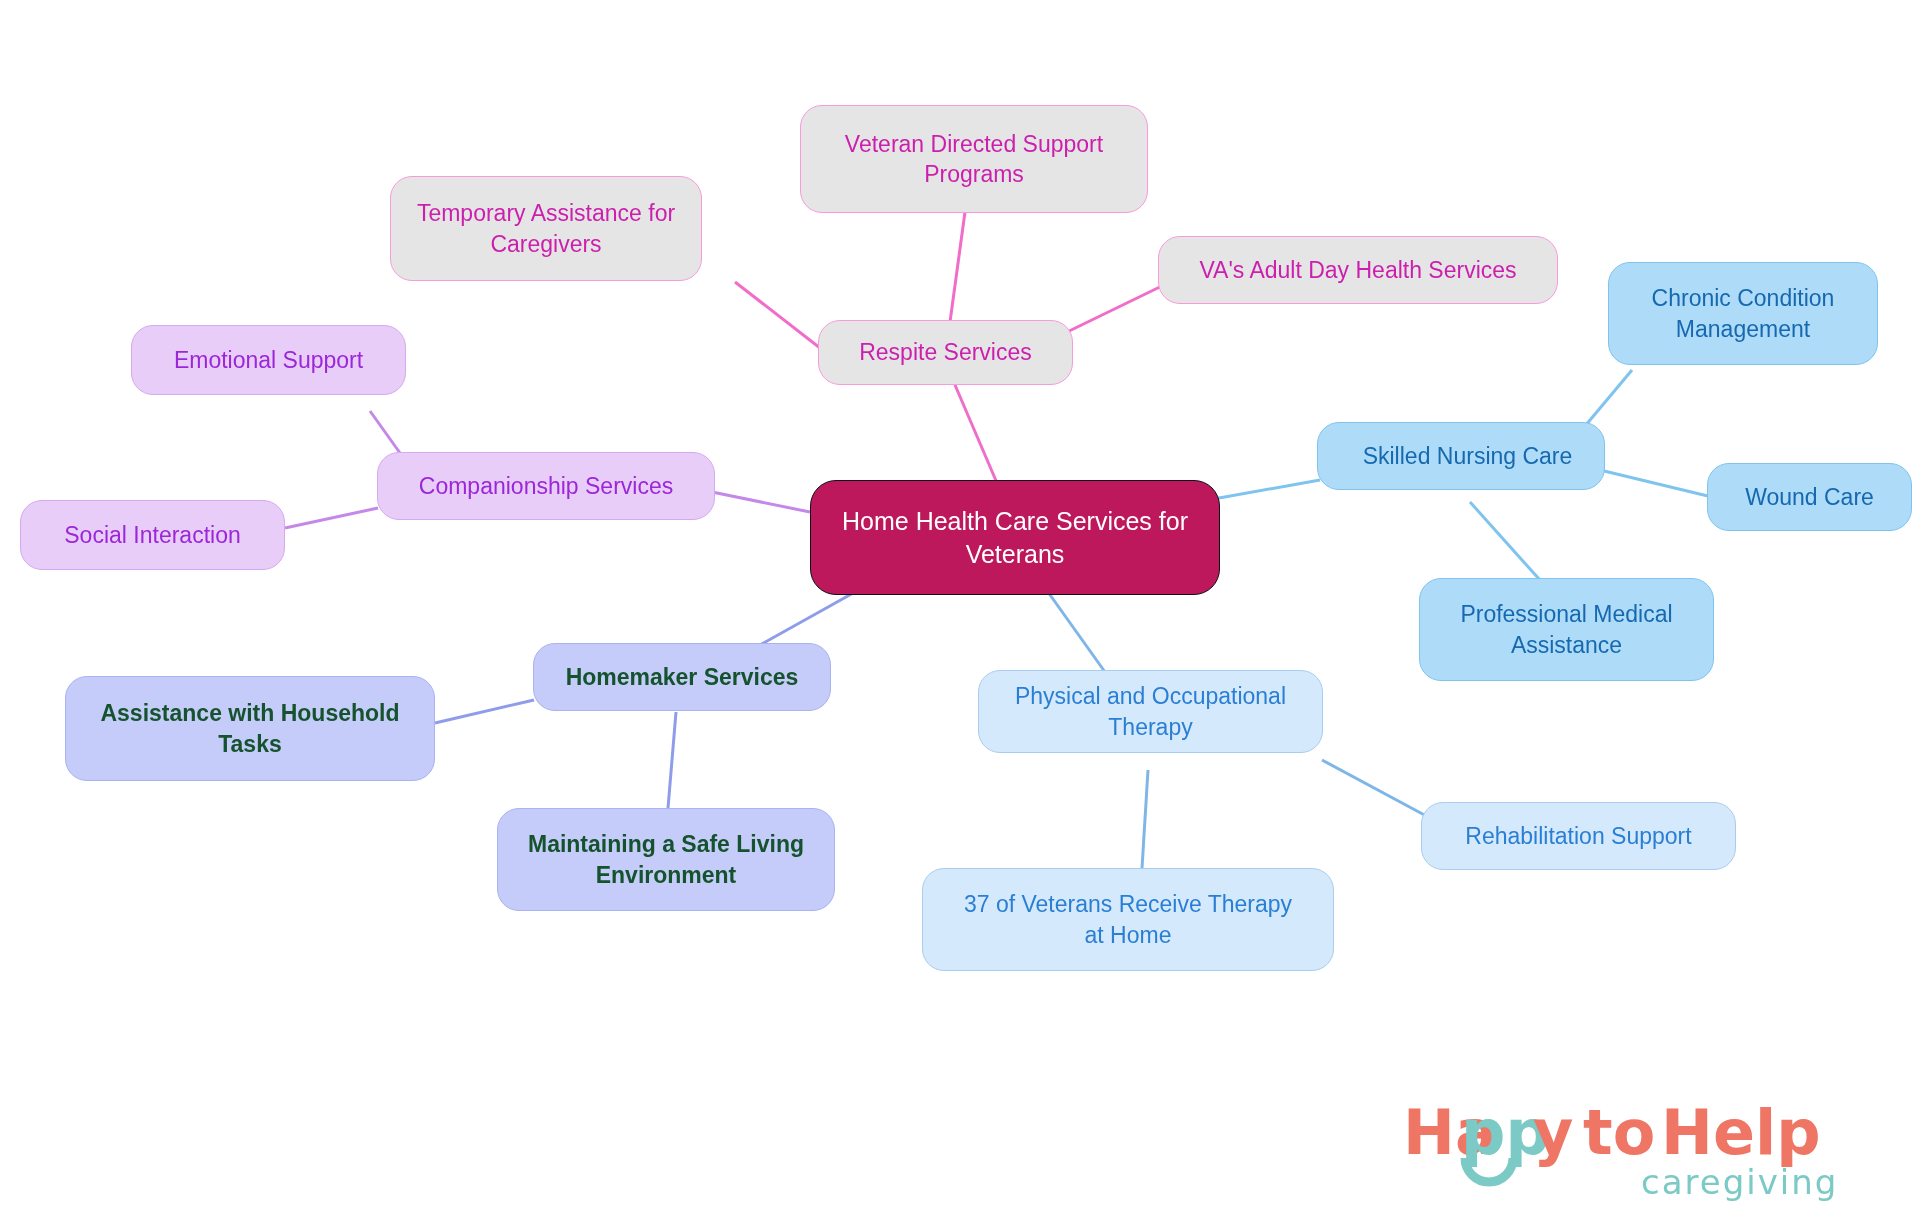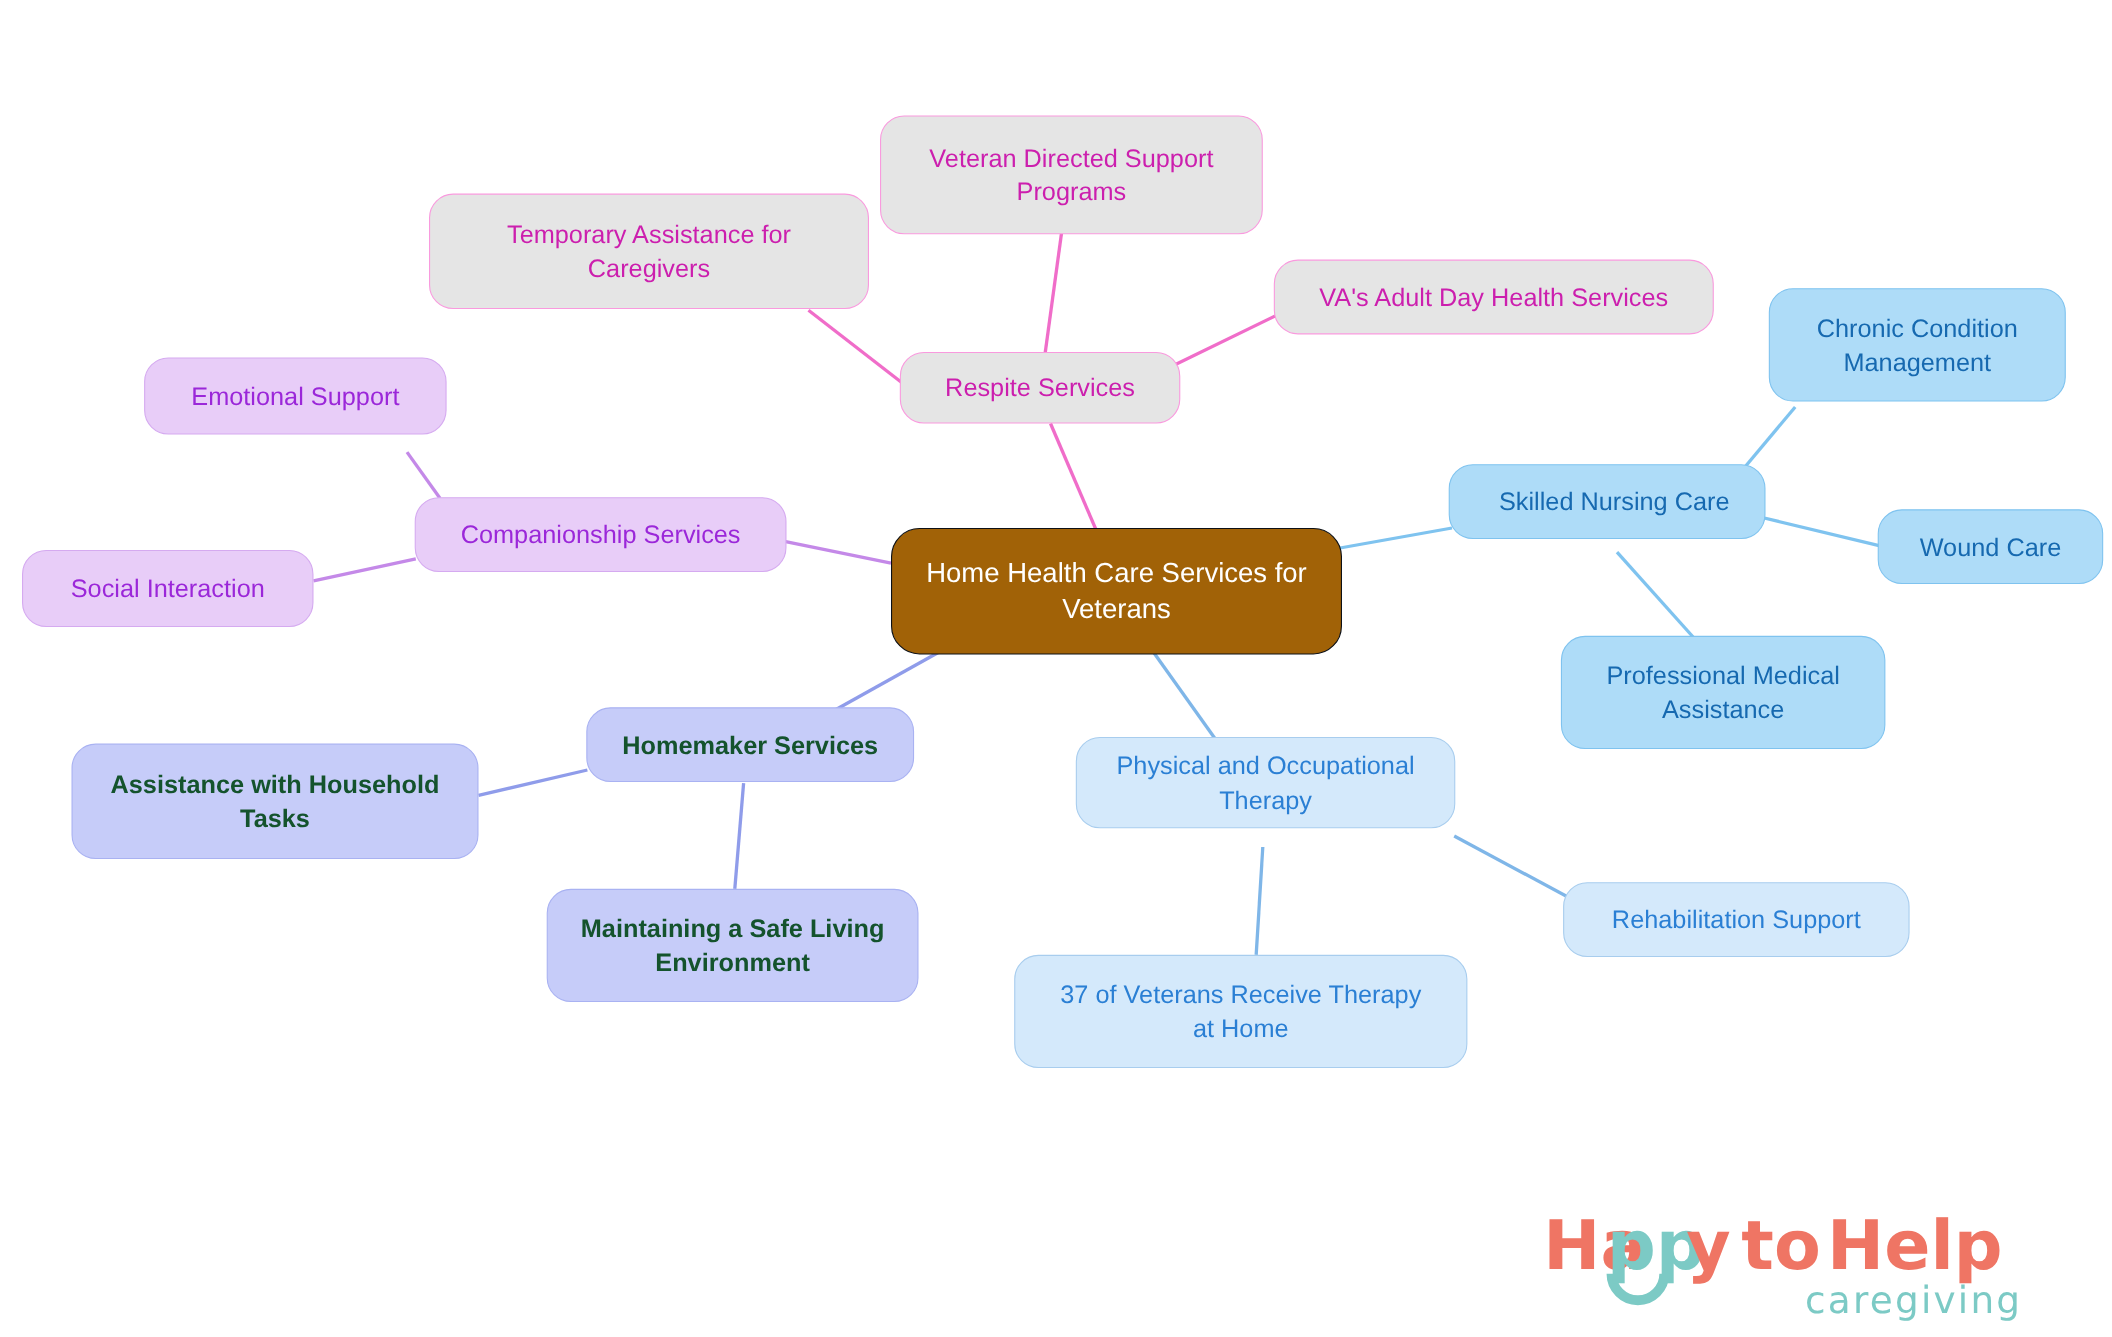--- a/index.html
+++ b/index.html
@@ -36,21 +36,21 @@
     align-items: center;
     justify-content: center;
     text-align: center;
     border-radius: 22px;
     border: 1.5px solid transparent;
     line-height: 1.32;
     padding: 6px 14px;
     white-space: pre-line;
   }
   .node.root {
-    background: #a16207;
+    background: #be185d;
     border-color: #0d1117;
     color: #ffffff;
     font-size: 25px;
     border-radius: 26px;
   }
   .node.pink {
     background: #e5e5e5;
     border-color: #f99ade;
     color: #cc1fae;
     font-size: 23px;
@@ -132,21 +132,21 @@
     <path d="M 1600 470 L 1712 497" stroke="#7fc3ef" stroke-width="3" fill="none"></path>
 
     <path d="M 1470 502 L 1540 580" stroke="#7fc3ef" stroke-width="3" fill="none"></path>
   </svg>
 
   <div class="node root" style="left:810px; top:480px; width:410px; height:115px;">Home Health Care Services for
 Veterans</div>
 
   <div class="node pink" style="left:818px; top:320px; width:255px; height:65px;">Respite Services</div>
 
-  <div class="node pink" style="left:390px; top:176px; width:400px; height:105px;">Temporary Assistance for
+  <div class="node pink" style="left:390px; top:176px; width:312px; height:105px;">Temporary Assistance for
 Caregivers</div>
 
   <div class="node pink" style="left:800px; top:105px; width:348px; height:108px;">Veteran Directed Support
 Programs</div>
 
   <div class="node pink" style="left:1158px; top:236px; width:400px; height:68px;">VA's Adult Day Health Services</div>
 
   <div class="node violet" style="left:377px; top:452px; width:338px; height:68px;">Companionship Services</div>
 
   <div class="node violet" style="left:131px; top:325px; width:275px; height:70px;">Emotional Support</div>

